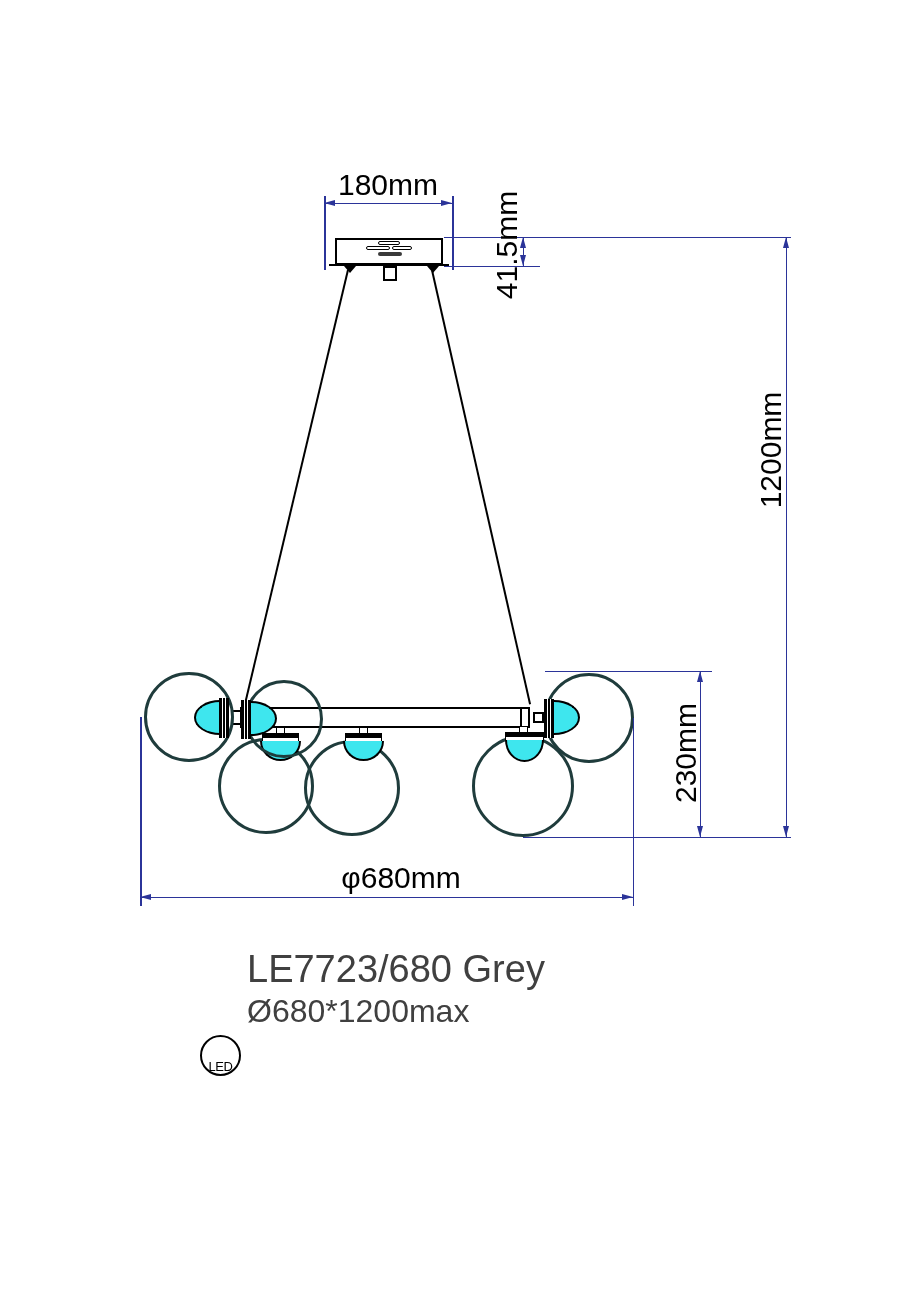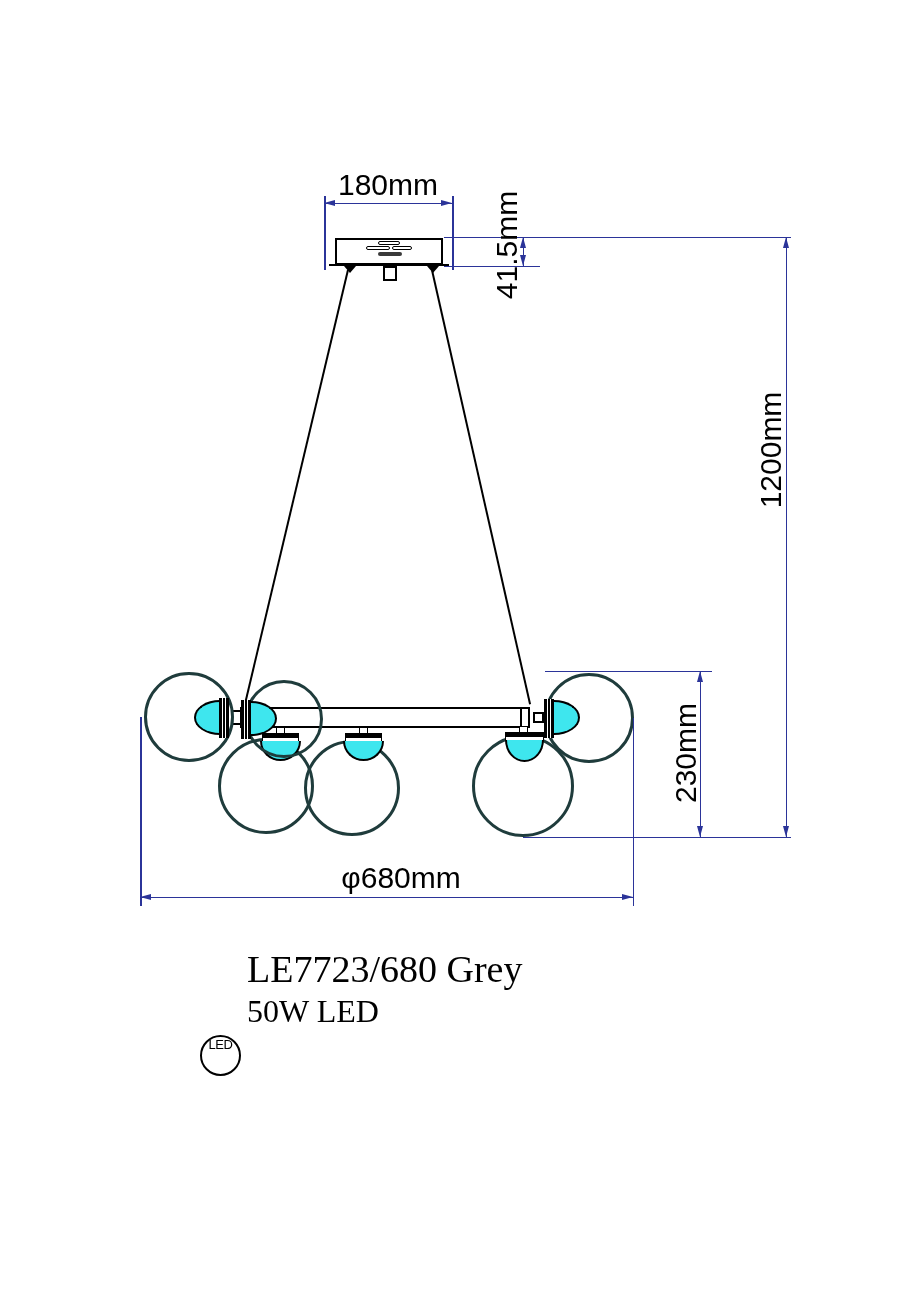--- a/index.html
+++ b/index.html
@@ -27,25 +27,25 @@
   
   .bl{position:absolute;background:#2b3499;}
   .arw{position:absolute;width:0;height:0;}
   .arw-l{border-right:11px solid #2b3499;border-top:3.5px solid transparent;border-bottom:3.5px solid transparent;}
   .arw-r{border-left:11px solid #2b3499;border-top:3.5px solid transparent;border-bottom:3.5px solid transparent;}
   .arw-u{border-bottom:11px solid #2b3499;border-left:3.5px solid transparent;border-right:3.5px solid transparent;}
   .arw-d{border-top:11px solid #2b3499;border-left:3.5px solid transparent;border-right:3.5px solid transparent;}
   .dim-label{position:absolute;font-size:30px;color:#000;text-align:center;white-space:nowrap;}
   .dim-label.vert{transform:rotate(-90deg);}
   
-  .specs{position:absolute;left:247px;top:946px;color:#000000;font-family:Liberation Serif, serif;}
+  .specs{position:absolute;left:247px;top:946px;color:#404040;}
   .spec-title{font-size:38px;line-height:46px;white-space:nowrap;}
   .spec-line{font-size:32px;line-height:39px;white-space:nowrap;}
   .led-badge{position:absolute;left:200px;top:1035px;width:37px;height:37px;border:2px solid #000;
-    border-radius:50%;display:flex;align-items:flex-start;justify-content:center;
+    border-radius:50%;display:flex;align-items:flex-end;justify-content:center;
     font-size:13px;letter-spacing:-0.5px;background:#fff;}
 </style>
 </head>
 <body>
 
 <div class="canvas">
 
   <div class="cable" style="left:349px;top:270px;width:446px;transform:rotate(103.35deg);"></div>
   <div class="cable" style="left:433px;top:270px;width:445px;transform:rotate(77.27deg);"></div>
 
@@ -128,16 +128,16 @@
   <div class="dim-label vert" style="left:442px;top:225px;width:130px;height:40px;line-height:40px;">41.5mm</div>
   <div class="dim-label vert" style="left:711px;top:430px;width:120px;height:40px;line-height:40px;">1200mm</div>
   <div class="dim-label vert" style="left:626px;top:733px;width:120px;height:40px;line-height:40px;">230mm</div>
   <div class="dim-label" style="left:341px;top:862px;width:120px;height:32px;line-height:32px;">φ680mm</div>
 
   <div class="led-badge">
     <span>LED</span>
   </div>
   <div class="specs">
     <div class="spec-title">LE7723/680 Grey</div>
-    <div class="spec-line">50W LED</div>
+    <div class="spec-line">Ø680*1200max</div>
   </div>
 
 </div>
 
 </body></html>

